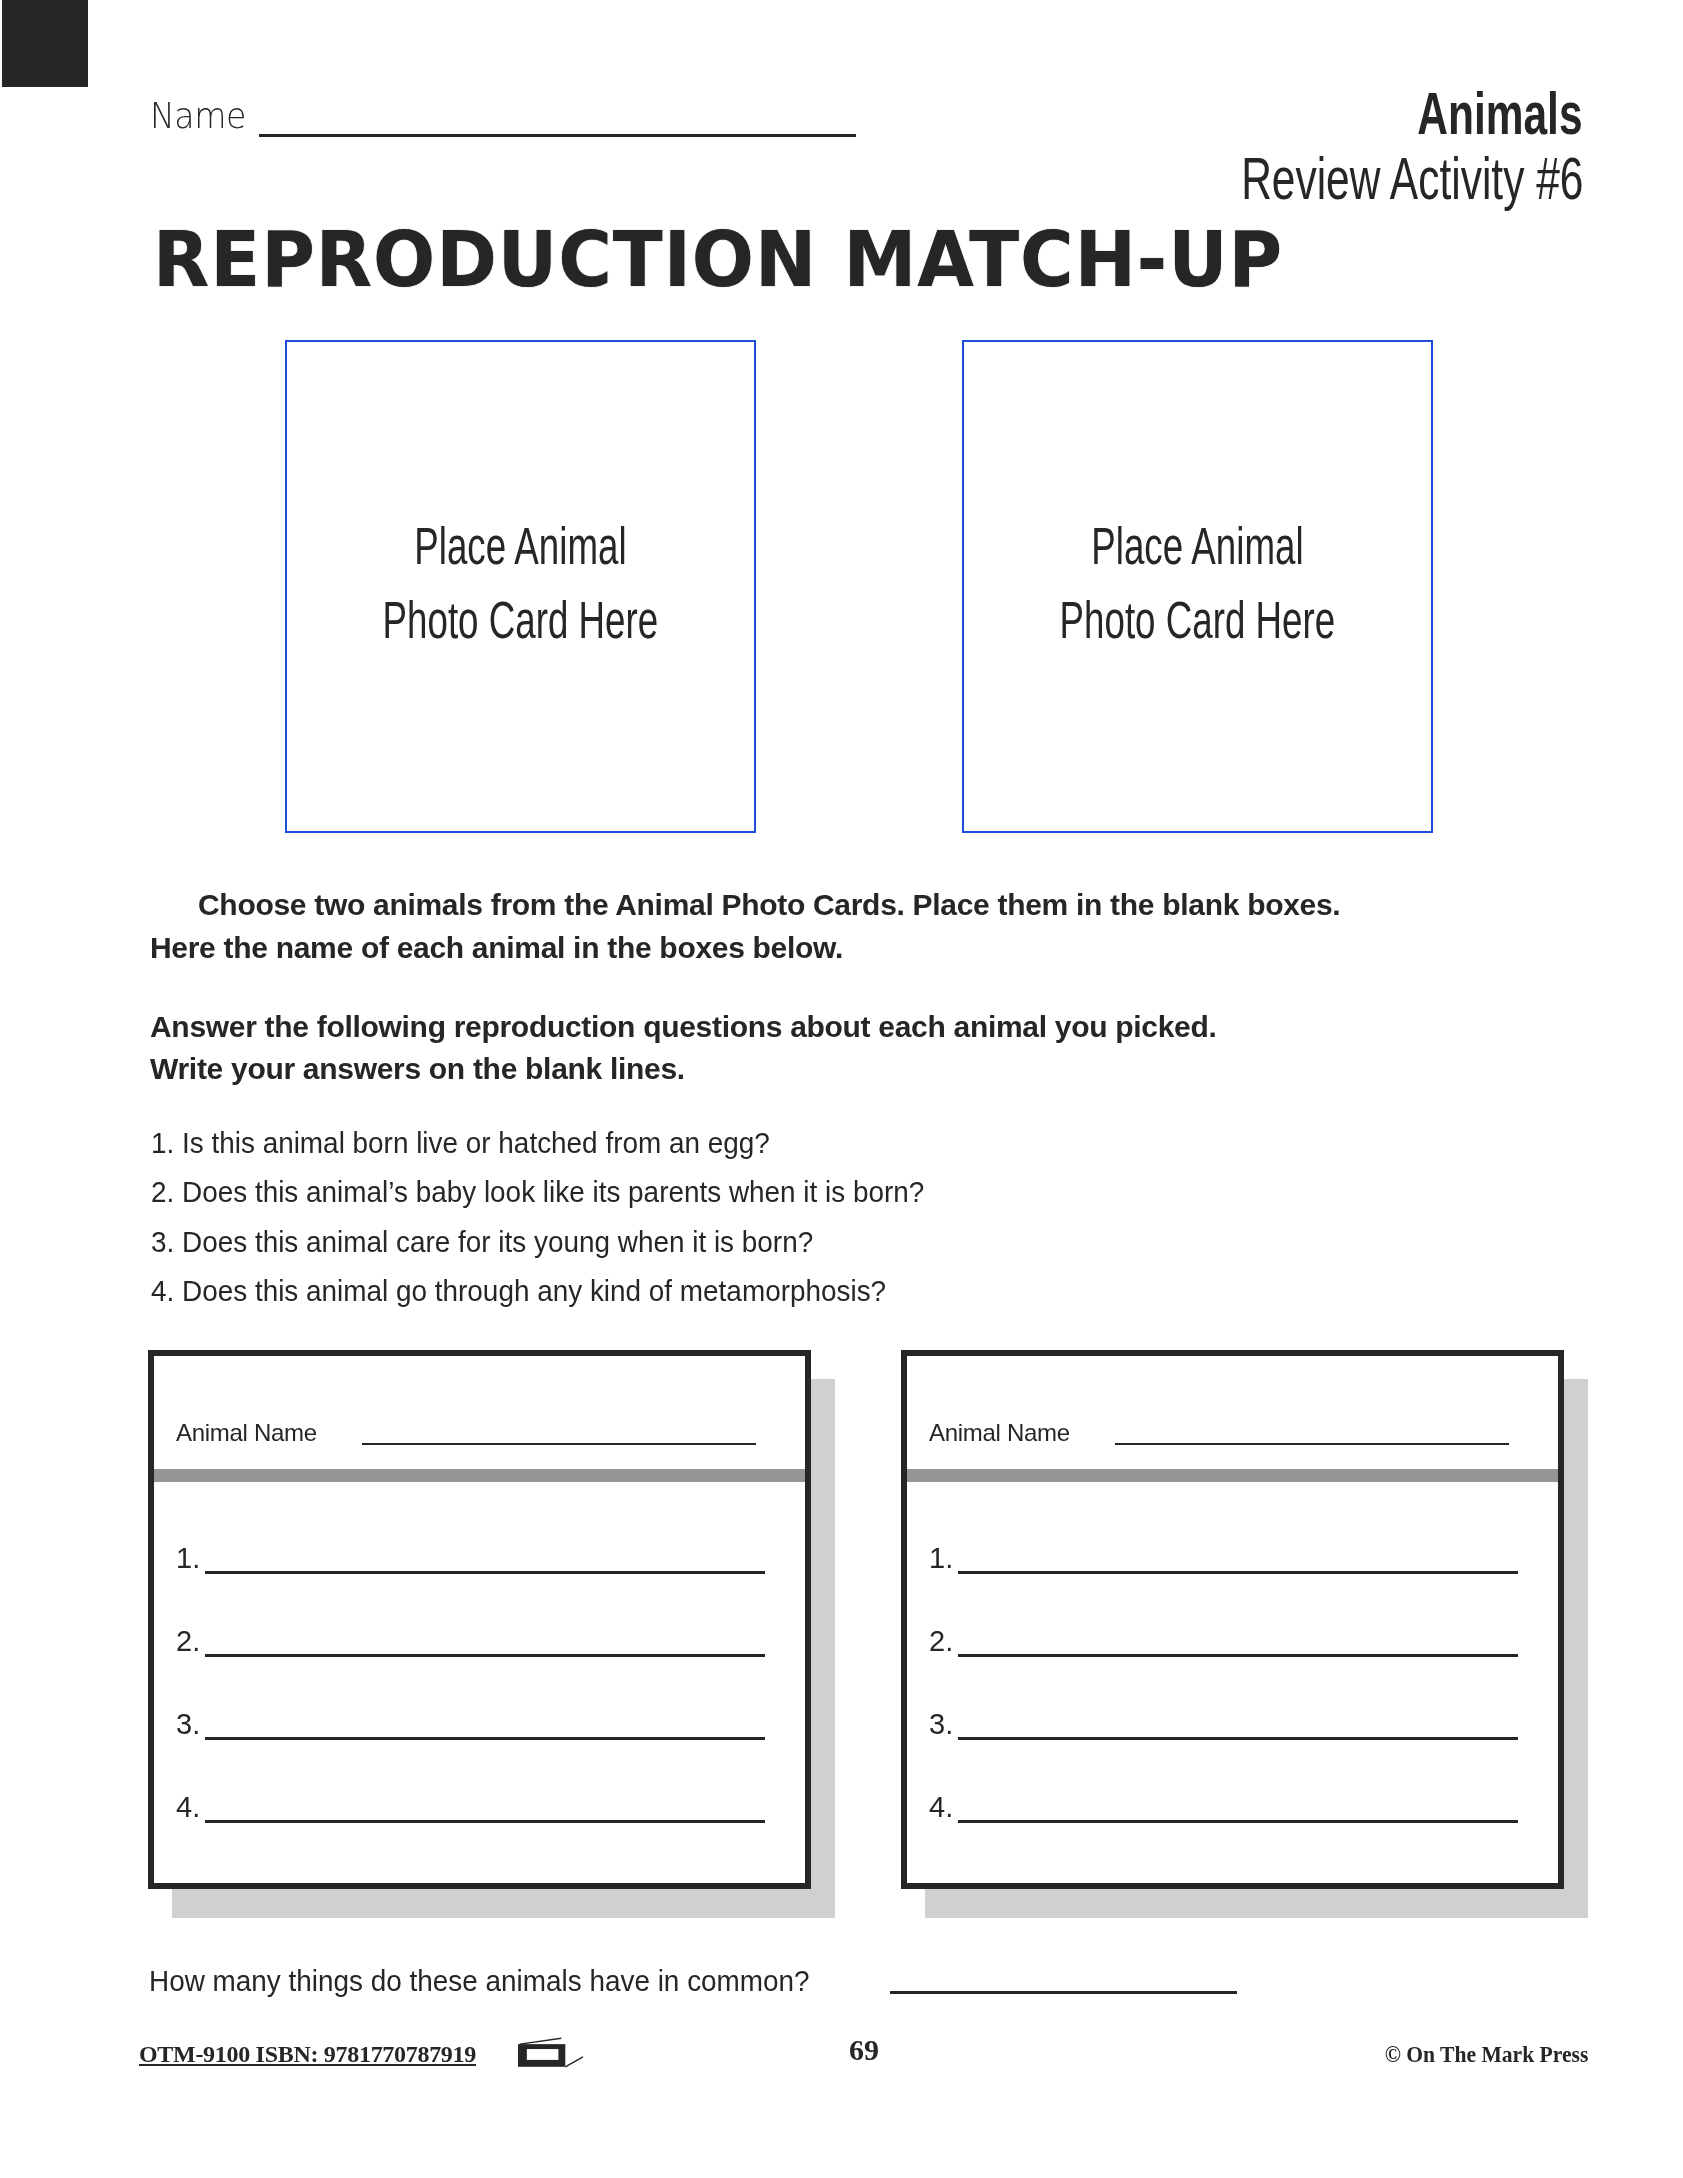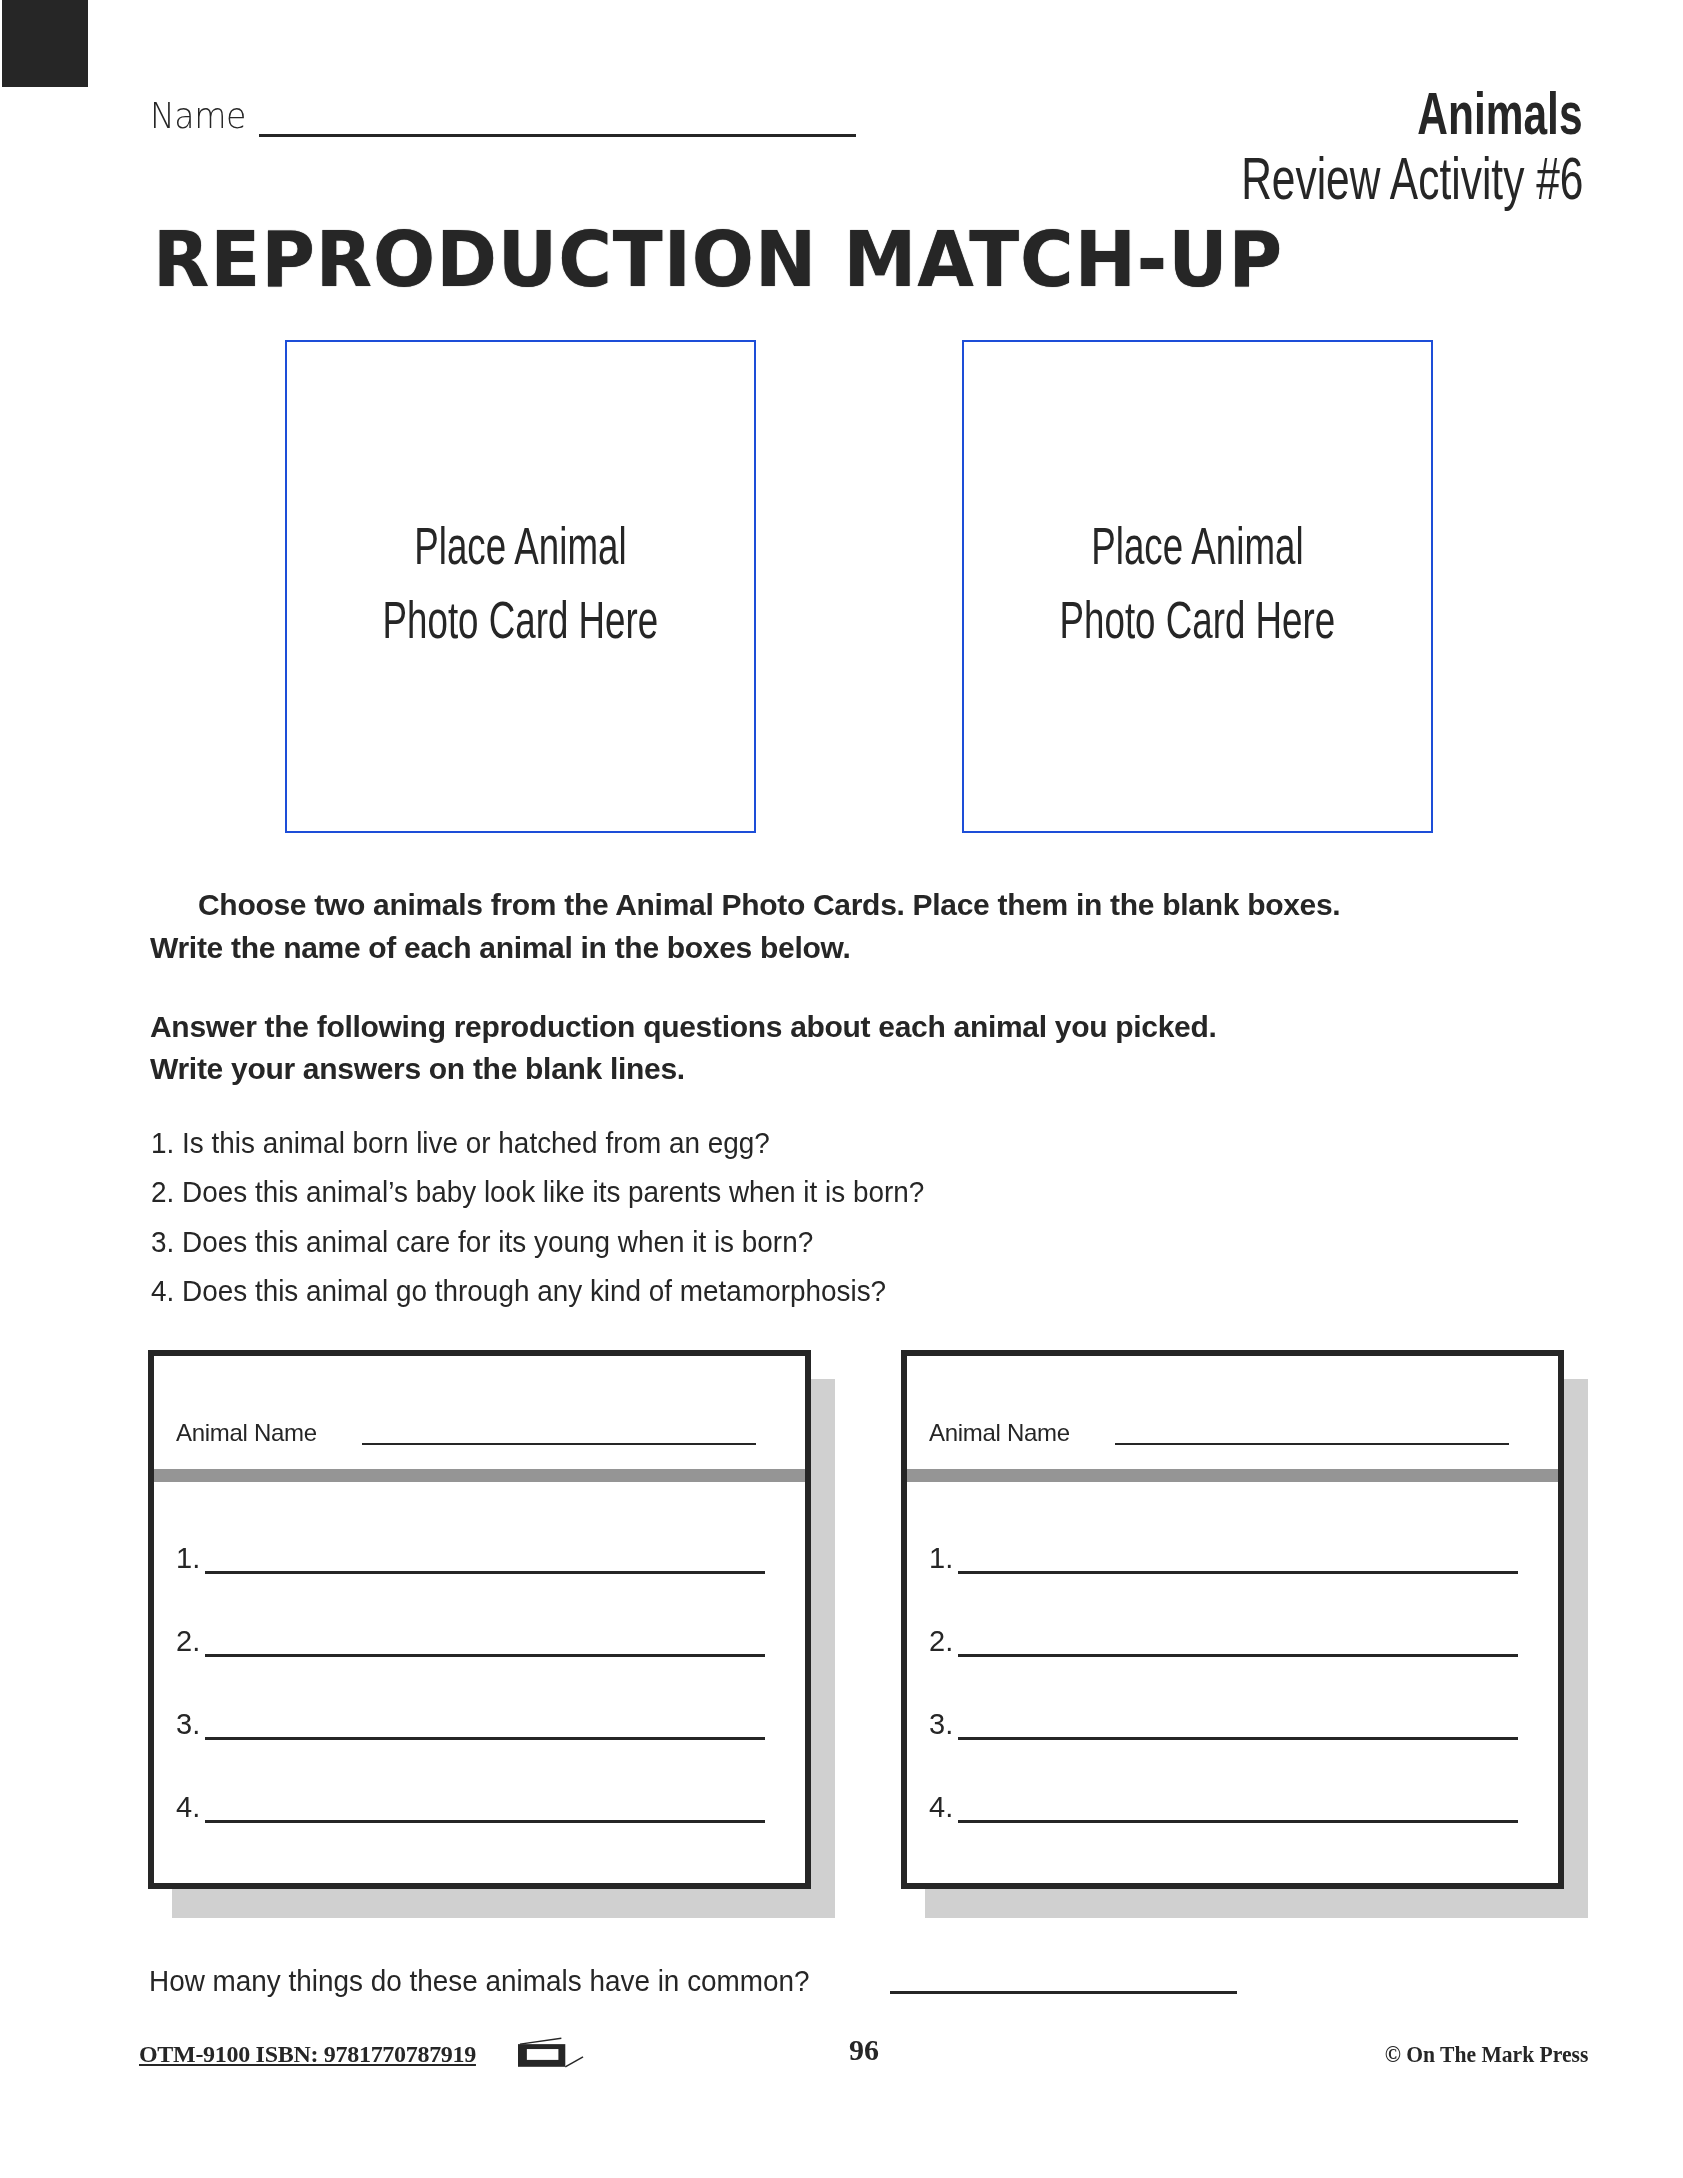--- a/index.html
+++ b/index.html
@@ -54,21 +54,21 @@
   </div>
 </div>
 <div class="abs photo-box" style="left:962px;">
   <div class="ph-text">
     <span class="ph-line"><span>Place Animal</span></span>
     <span class="ph-line"><span>Photo Card Here</span></span>
   </div>
 </div>
 
 <div class="abs instr" style="top:883px;margin-left:48px;">Choose two animals from the Animal Photo Cards. Place them in the blank boxes.</div>
-<div class="abs instr" style="top:926px;">Write the name of each animal in the boxes below.</div>
+<div class="abs instr" style="top:926px;">Here the name of each animal in the boxes below.</div>
 <div class="abs instr" style="top:1005px;">Answer the following reproduction questions about each animal you picked.</div>
 <div class="abs instr" style="top:1047px;">Write your answers on the blank lines.</div>
 
 <div class="abs q" style="top:1125px;">1. Is this animal born live or hatched from an egg?</div>
 <div class="abs q" style="top:1174px;">2. Does this animal’s baby look like its parents when it is born?</div>
 <div class="abs q" style="top:1224px;">3. Does this animal care for its young when it is born?</div>
 <div class="abs q" style="top:1273px;">4. Does this animal go through any kind of metamorphosis?</div>
 
 <div class="abs ans-box" style="left:148px;">
   <div class="an-label">Animal Name</div>
@@ -117,15 +117,15 @@
 <div class="abs common">How many things do these animals have in common?</div>
 <div class="abs common-line"></div>
 
 <div class="abs footer footer-left">OTM-9100  ISBN: 9781770787919</div>
 <svg class="abs logo" viewBox="0 0 68 32">
   <rect x="0" y="7" width="48" height="23" fill="#262626"></rect>
   <rect x="9" y="12" width="32" height="11" fill="#ffffff"></rect>
   <line x1="2" y1="7" x2="44" y2="1" stroke="#262626" stroke-width="1.5"></line>
   <line x1="48" y1="30" x2="66" y2="20" stroke="#262626" stroke-width="1.5"></line>
 </svg>
-<div class="abs footer footer-page">96</div>
+<div class="abs footer footer-page">69</div>
 <div class="abs footer footer-right">© On The Mark Press</div>
 
 
 </body></html>

